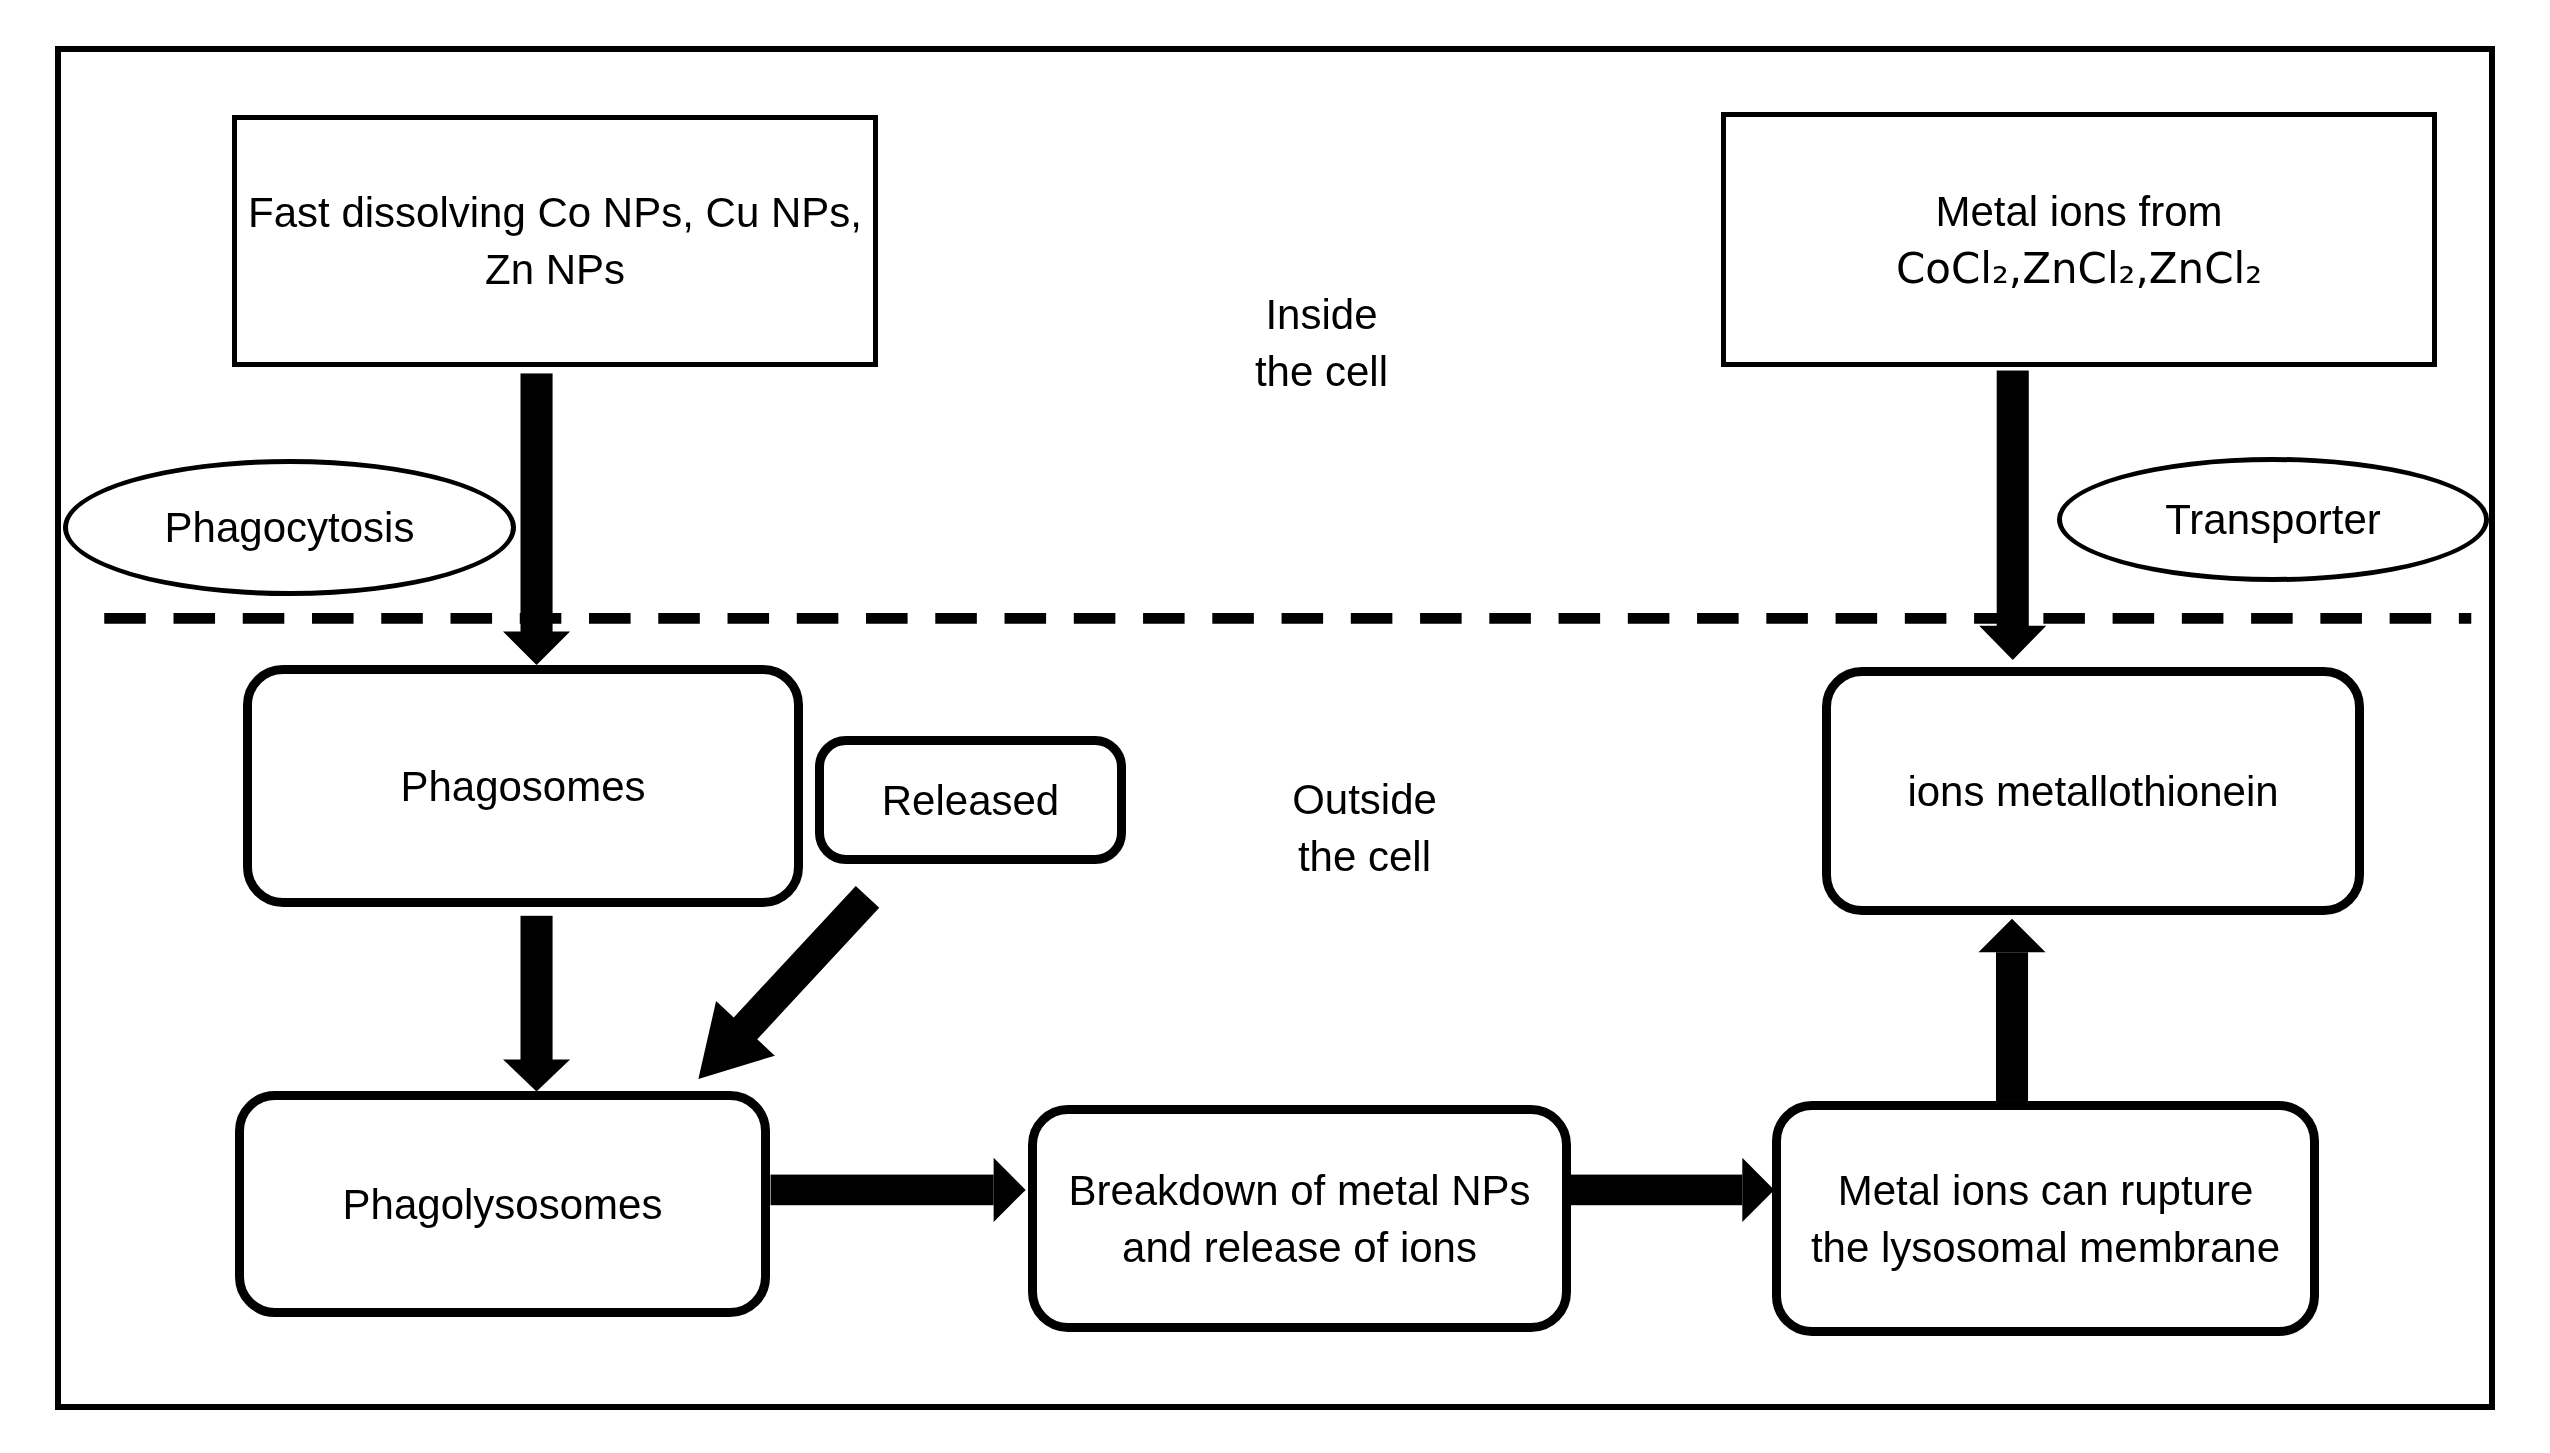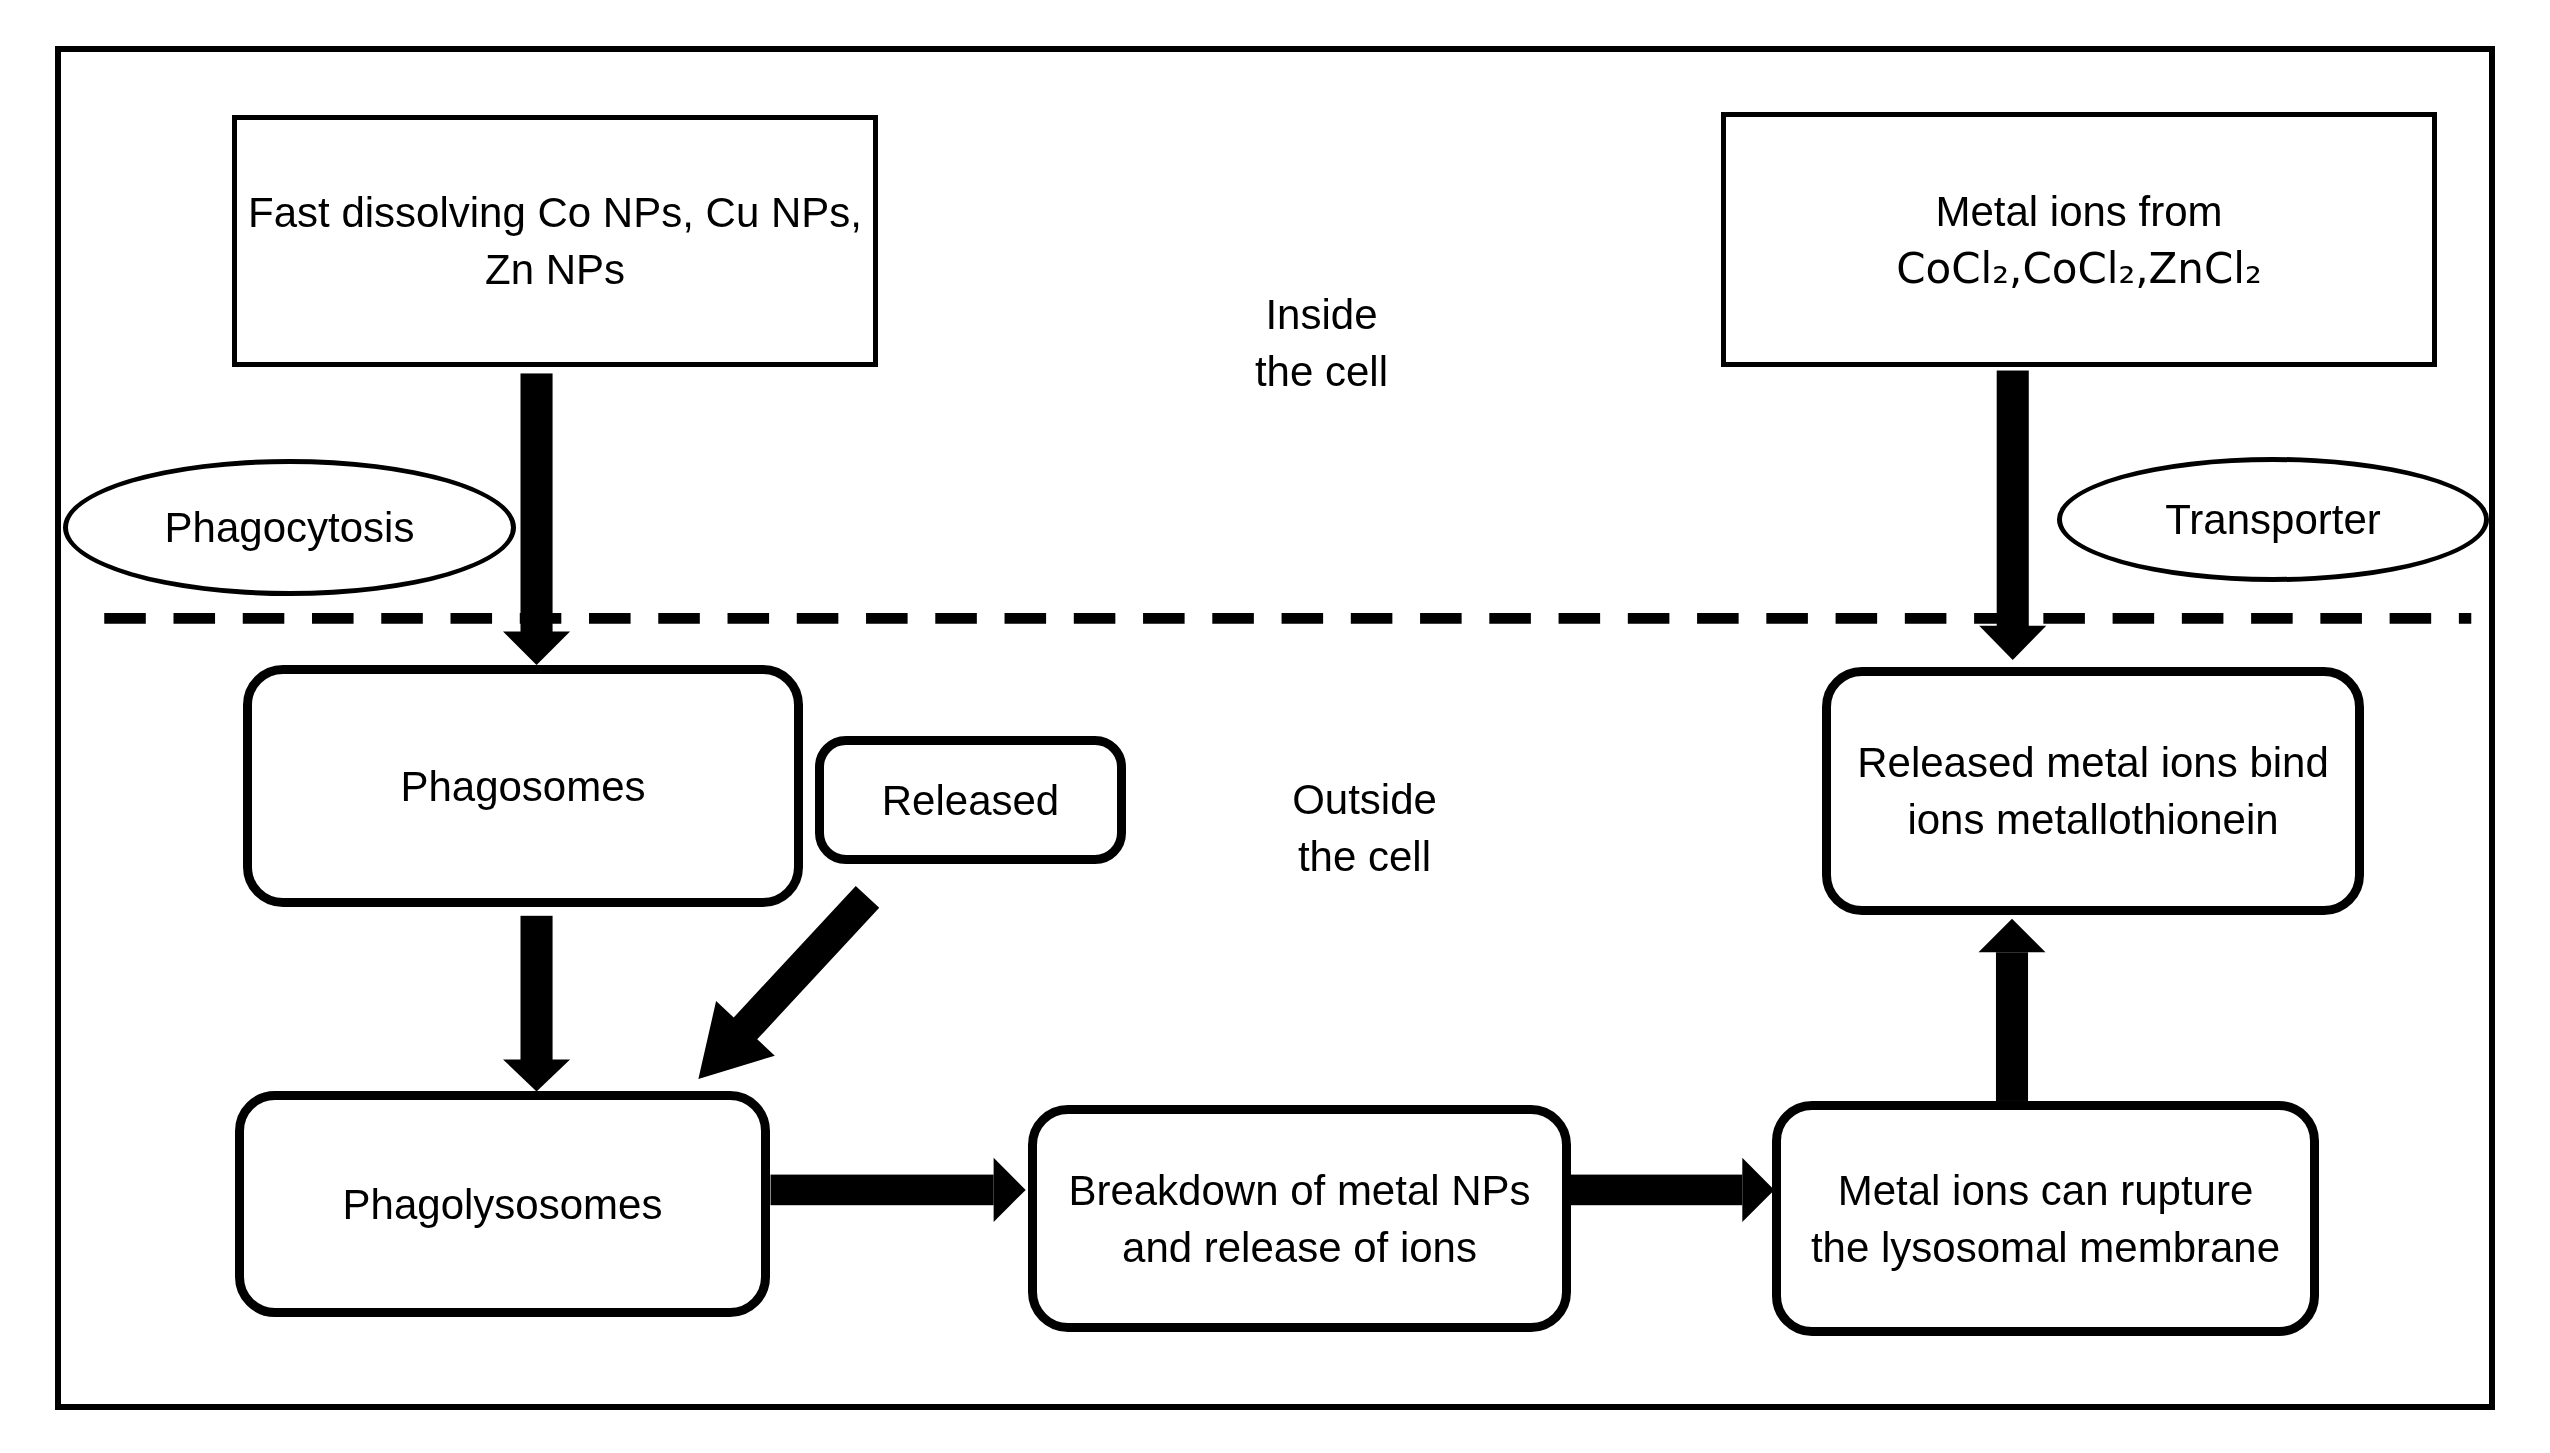--- a/index.html
+++ b/index.html
@@ -110,21 +110,21 @@
     </g>
   </svg>
 
   <div class="node rect" id="node-fast-nps">
     <div>Fast dissolving Co NPs, Cu NPs,</div>
     <div>Zn NPs</div>
   </div>
 
   <div class="node rect" id="node-metal-salts">
     <div>Metal ions from</div>
-    <div class="formula">CoCl₂,CoCl₂,ZnCl₂</div>
+    <div class="formula">CoCl₂,ZnCl₂,ZnCl₂</div>
   </div>
 
   <div class="floating-label" id="label-inside">
     <div>Inside</div>
     <div>the cell</div>
   </div>
   <div class="floating-label" id="label-outside">
     <div>Outside</div>
     <div>the cell</div>
   </div>
@@ -138,21 +138,20 @@
 
   <div class="node rounded" id="node-phagosomes">
     <div>Phagosomes</div>
   </div>
 
   <div class="node rounded" id="node-lysosomes">
     <div>Released</div>
   </div>
 
   <div class="node rounded" id="node-released-ions">
-    <div>Released metal ions bind</div>
     <div>ions metallothionein</div>
   </div>
 
   <div class="node rounded" id="node-phagolysosomes">
     <div>Phagolysosomes</div>
   </div>
 
   <div class="node rounded" id="node-rupture">
     <div>Metal ions can rupture</div>
     <div>the lysosomal membrane</div>

